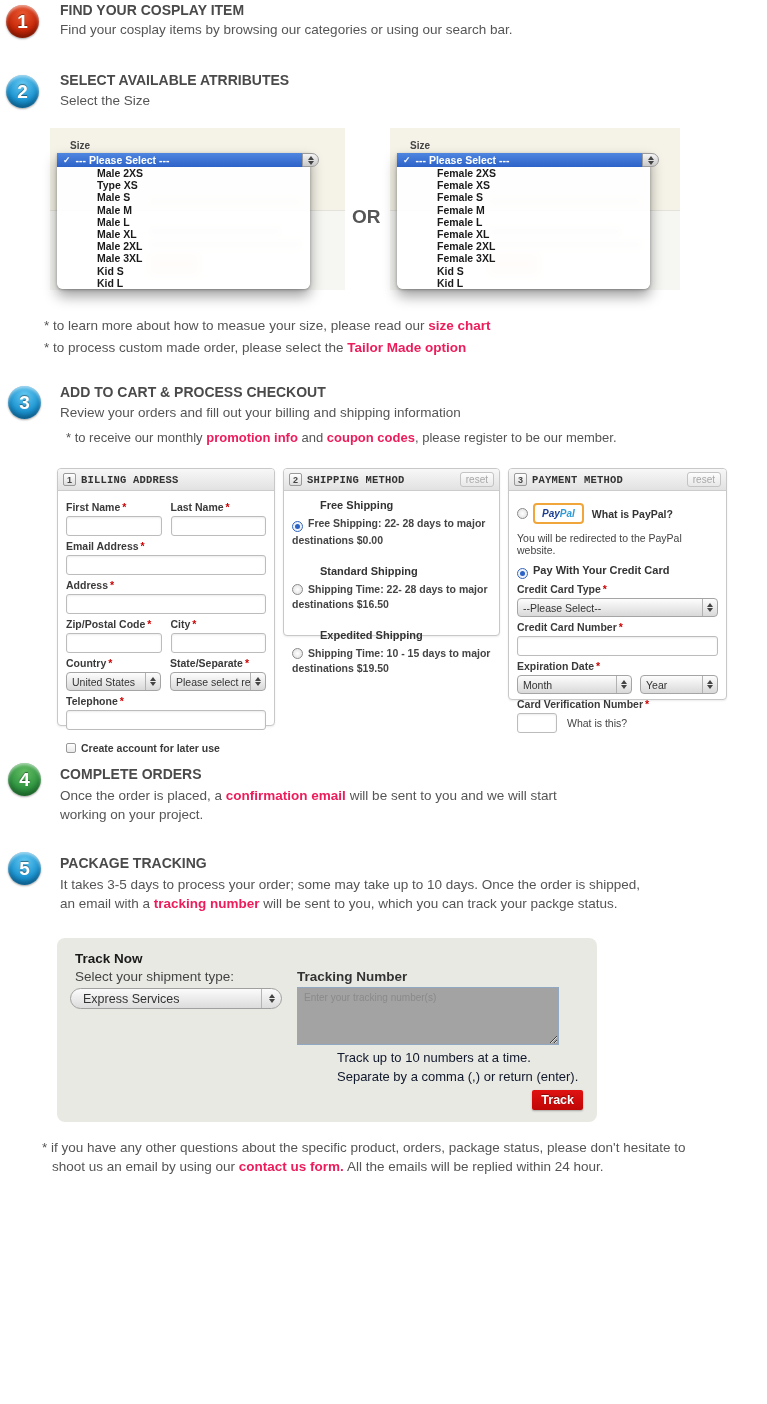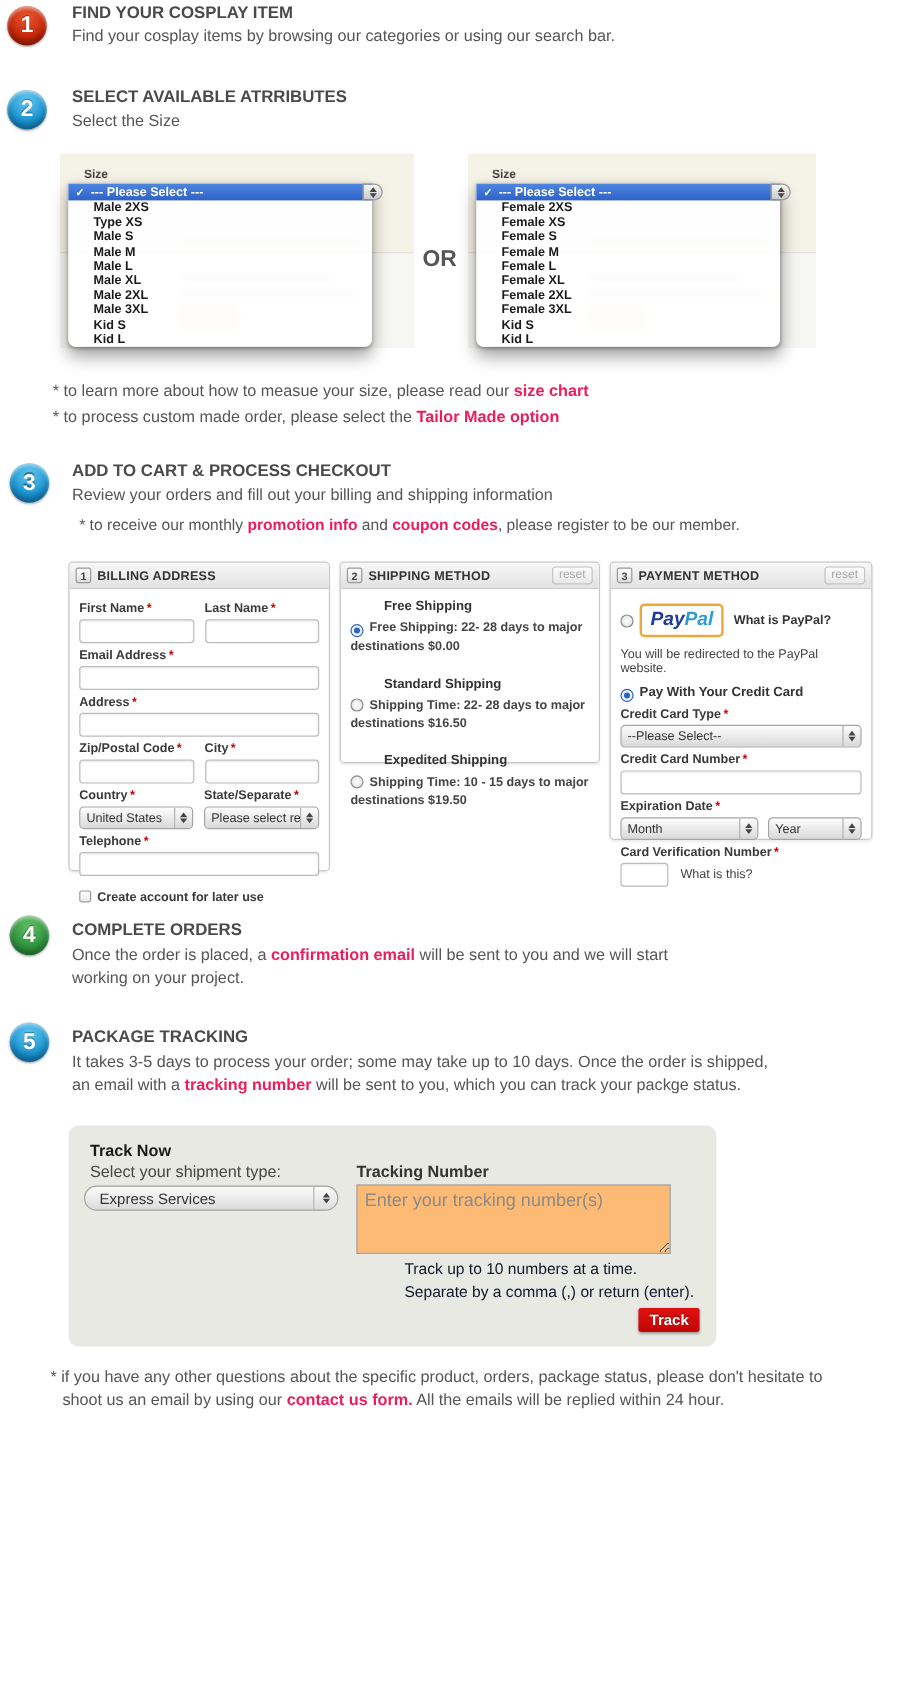--- a/index.html
+++ b/index.html
@@ -26,33 +26,33 @@
   .ghost-btn  { position:absolute; background:#f0a96c; opacity:.4; filter:blur(3px); border-radius:4px; }
   .menu { position:absolute; left:7px; top:25px; width:253px; height:136px;
     background:rgba(255,255,255,.93); border-radius:0 0 6px 6px;
     box-shadow:0 7px 14px rgba(0,0,0,.38), 0 1px 3px rgba(0,0,0,.25); }
   .menu-sel { position:relative; height:14px; display:flex; align-items:center;
     background:linear-gradient(#4f86e0,#2d62c8); color:#fff; font-size:10.5px; font-weight:bold; padding-left:6px; }
   .menu-sel .check { margin-right:5px; font-size:9px; }
   .sel-stepper { position:absolute; right:-9px; top:0; width:17px; height:14px;
     border:1px solid #9a9a9a; border-radius:0 7px 7px 0; background:linear-gradient(#f4f4f4,#c9c9c9);
     display:flex; flex-direction:column; align-items:center; justify-content:center; gap:1px; }
-  .menu-item { height:12.2px; line-height:12.2px; padding-left:21px; font-size:10.5px; font-weight:bold; color:#1a1a1a; }
+  .menu-item { height:12.2px; line-height:12.2px; padding-left:40px; font-size:10.5px; font-weight:bold; color:#1a1a1a; }
   .or-text { position:absolute; left:352px; top:206px; font-size:19px; font-weight:bold; color:#555; }
   .size-note { position:absolute; left:44px; font-size:13.5px; color:#555; white-space:nowrap; }
 
   
   .panel { position:absolute; top:468px; background:#fff; border:1px solid #c8c8c8; border-radius:4px;
     box-shadow:0 1px 2px rgba(0,0,0,.08); }
   .p-head { position:relative; height:22px; background:linear-gradient(#f7f7f7,#e2e2e2);
     border-bottom:1px solid #ccc; border-radius:3px 3px 0 0; display:flex; align-items:center; padding:0 5px; }
   .numbox { width:13px; height:13px; border:1px solid #999; border-radius:2px;
     background:linear-gradient(#fff,#ddd); font-size:9px; font-weight:bold; color:#444;
     display:flex; align-items:center; justify-content:center; margin-right:5px; }
-  .p-title { font-size:10.5px; font-weight:bold; color:#333; letter-spacing:.2px; }
+  .p-title { font-size:10.5px; font-weight:bold; color:#333; letter-spacing:.2px;font-family:Liberation Mono, monospace; }
   .reset-btn { position:absolute; right:5px; top:3px; font-size:10px; color:#a8a8a8;
     border:1px solid #c4c4c4; border-radius:3px; background:linear-gradient(#fdfdfd,#e8e8e8); padding:1px 5px; }
   .p-body { padding:6px 8px; }
   .flabel { font-size:10.5px; font-weight:bold; color:#3a3a3a; margin:4px 0 3px; }
   .req::after { content:"*"; color:#cc0000; margin-left:2px; }
   .tinput { height:20px; border:1px solid #bcbcbc; border-radius:3px; background:#fff;
     box-shadow:inset 0 1px 2px rgba(0,0,0,.08); width:100%; }
   .two-col { display:flex; gap:9px; }
   .two-col > div { width:96px; }
   .mac-select { display:flex; align-items:center; height:19px; border:1px solid #a5a5a5; border-radius:4px;
@@ -68,38 +68,38 @@
   .radio { display:inline-flex; width:11px; height:11px; border-radius:50%; border:1px solid #8a8a8a;
     background:radial-gradient(#fff,#ddd); align-items:center; justify-content:center; vertical-align:-2px; margin-right:5px; }
   .radio.sel { border-color:#3566bd; background:#eef3fc; }
   .radio.sel::after { content:""; width:5px; height:5px; border-radius:50%; background:#2b62c5; }
   .radio-label { font-size:10.5px; font-weight:bold; color:#444; }
   .radio-row { line-height:14px; margin-bottom:3px; }
 
   
   .pp-row { display:flex; align-items:center; margin:6px 0 8px; }
   .pp-box { border:2px solid #f0a63a; border-radius:4px; background:#fff; padding:3px 7px; margin-right:8px;
-    font-style:italic; font-weight:bold; font-size:16px; }
+    font-style:italic; font-weight:bold; font-size:10px; }
   .pp-pay { color:#1b3d92; } .pp-pal { color:#2e9bd6; }
   .small-note { font-size:10.5px; color:#444; margin:2px 0 6px; }
   .cvn-row { display:flex; align-items:center; gap:10px; }
   .cvn-input { width:40px; height:20px; border:1px solid #bcbcbc; border-radius:3px;
     box-shadow:inset 0 1px 2px rgba(0,0,0,.08); }
 
   
   .tracker { position:absolute; left:57px; top:938px; width:540px; height:184px; background:#e9e9e4; border-radius:8px; }
   .trk-title { position:absolute; left:18px; top:13px; font-size:13.5px; font-weight:bold; color:#1a1a1a; }
   .trk-ship-label { position:absolute; left:18px; top:31px; font-size:13.5px; color:#444; }
   .pill-select { position:absolute; left:13px; top:50px; width:212px; height:21px; border:1px solid #a0a0a0;
     border-radius:11px; background:linear-gradient(#fbfbfb,#dcdcdc); display:flex; align-items:center; overflow:hidden; }
   .pill-select .val { flex:1; padding:0 12px; font-size:12.5px; color:#333; }
   .pill-select .stepper { border-left:1px solid #b5b5b5; width:20px; }
   .trk-num-label { position:absolute; left:240px; top:31px; font-size:13.5px; font-weight:bold; color:#333; }
   .trk-textarea { position:absolute; left:240px; top:49px; width:262px; height:58px; border:1px solid #90a8c2;
-    background:#fdba74; font-family:inherit; font-size:15px; color:#333; padding:4px 6px; }
+    background:#a3a3a3; font-family:inherit; font-size:10px; color:#333; padding:4px 6px; }
   .trk-textarea::placeholder { color:#8a8a8a; }
   .trk-hint { position:absolute; left:240px; font-size:13px; color:#0f172a;margin-left:40px; }
   .track-btn { position:absolute; right:14px; bottom:12px; background:linear-gradient(#e01212,#c00606);
     color:#fff; font-weight:bold; font-size:12.5px; padding:3px 9px; border-radius:2px;
     text-shadow:0 -1px 1px rgba(0,0,0,.4); box-shadow:0 1px 2px rgba(0,0,0,.3); }
 
   .footer-note { position:absolute; font-size:13.5px; color:#555; white-space:nowrap; }
 </style>
 </head>
 <body>

